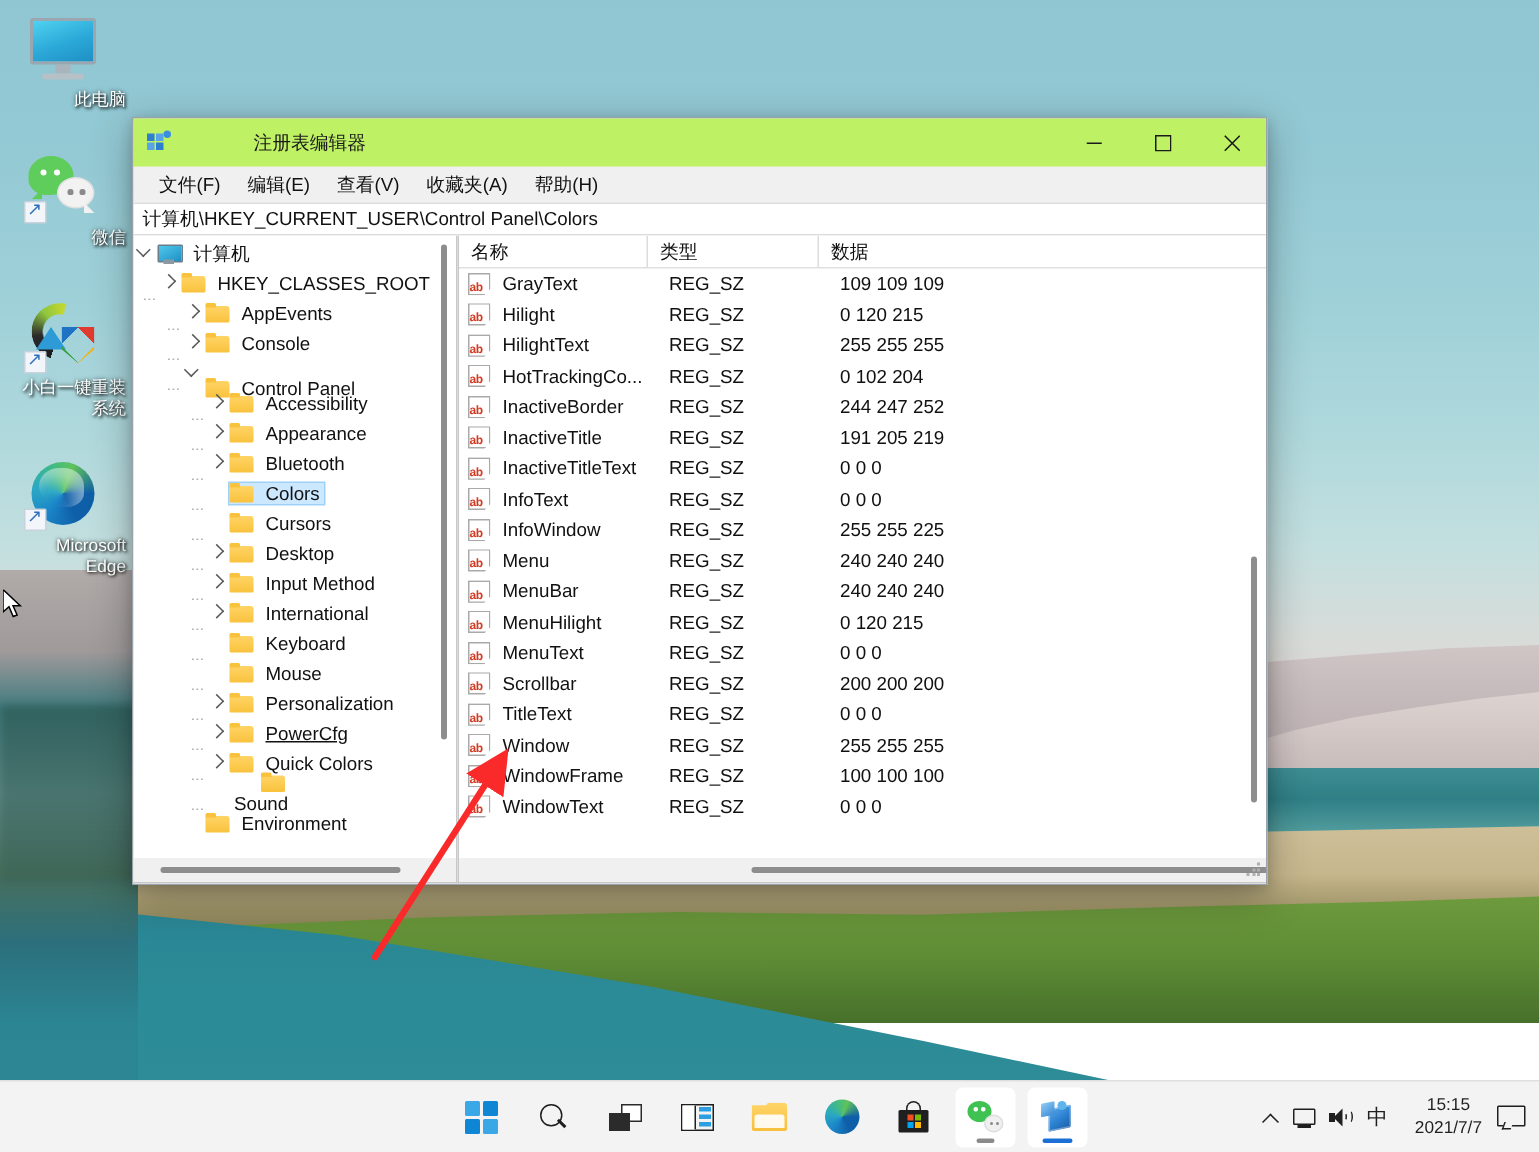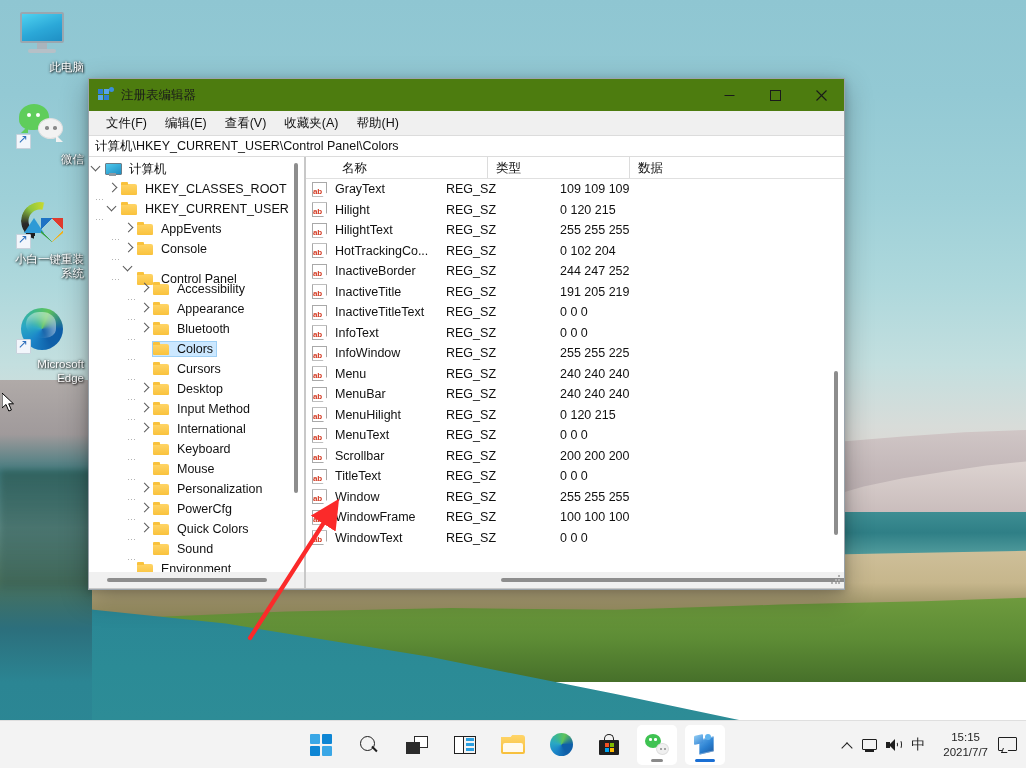--- a/index.html
+++ b/index.html
@@ -145,22 +145,22 @@
 
   
   .regwin {
     position:absolute; left:88px; top:78px; width:757px; height:512px;
     background:#f0f0f0;
     border:1px solid #9aa3ab;
     box-shadow: 0 8px 26px rgba(0,0,0,.30), 0 2px 8px rgba(0,0,0,.18);
     display:flex; flex-direction:column;
   }
   .titlebar {
-    height:32px; background:#4d7c0f; display:flex; align-items:center;
-    flex:none; position:relative;
+    height:32px; background:#bef264; display:flex; align-items:center;
+    flex:none; position:relative;gap:48px;
   }
   .title-ico { width:16px; height:16px; margin-left:9px; position:relative; flex:none; }
   .title-ico .blk {
     position:absolute; left:0; top:2px; width:13px; height:13px;
     background:
       linear-gradient(#2f7fd0,#2f7fd0) 0 0/5px 5px no-repeat,
       linear-gradient(#57a4e8,#57a4e8) 6px 0/5px 5px no-repeat,
       linear-gradient(#57a4e8,#57a4e8) 0 6px/5px 5px no-repeat,
       linear-gradient(#2f7fd0,#2f7fd0) 6px 6px/5px 5px no-repeat;
   }
@@ -225,21 +225,21 @@
 
   
   .list-pane {
     flex:1; background:#fff; border:1px solid #c8c8c8; border-top:none; border-right:none;
     display:flex; flex-direction:column; overflow:hidden; position:relative;
   }
   .lv-head {
     height:22px; background:#fff; border-bottom:1px solid #e0e0e0;
     display:flex; font-size:12.5px; color:#111; flex:none; position:relative;
   }
-  .lv-head .col { position:relative; padding:3px 0 0 8px;margin-left:28px; }
+  .lv-head .col { position:relative; padding:3px 0 0 8px; }
   .lv-head .col + .col { border-left:1px solid #dcdcdc; }
   .lv-body { flex:1; overflow:hidden; position:relative; }
   .lv-row { height:20.5px; display:flex; align-items:center; font-size:12.5px; color:#111; cursor:default; }
   .abico { width:17px; height:15px; flex:none; margin:0 6px 0 6px; position:relative; }
   .abico .pg {
     position:absolute; left:0; top:0; width:15px; height:15px; background:#fff;
     border:1px solid #a9a9a9;
     clip-path: polygon(0 0, 100% 0, 100% 72%, 72% 100%, 0 100%);
   }
   .abico .txt {
@@ -498,33 +498,20 @@
               </div>
               <div class="tw">
                 <div class="chev"></div>
               </div>
               <div style="display: flex; align-items: center;">
                 <div class="folder"></div>
                 <span class="tlabel">HKEY_CLASSES_ROOT</span>
               </div>
             </div>
             <div class="tree-row">
-              <div style="width: 16px; flex: 0 0 auto; position: relative;">
-                <div class="dotline" style="left: 7px;"></div>
-                <div class="dotstub" style="left: 7px;"></div>
-              </div>
-              <div class="tw">
-                <div class="chev open"></div>
-              </div>
-              <div style="display: flex; align-items: center;">
-                <div class="folder"></div>
-                <span class="tlabel">HKEY_CURRENT_USER</span>
-              </div>
-            </div>
-            <div class="tree-row">
               <div style="width: 32px; flex: 0 0 auto; position: relative;">
                 <div class="dotline" style="left: 7px;"></div>
                 <div class="dotline" style="left: 23px;"></div>
                 <div class="dotstub" style="left: 23px;"></div>
               </div>
               <div class="tw">
                 <div class="chev"></div>
               </div>
               <div style="display: flex; align-items: center;">
                 <div class="folder"></div>
@@ -719,21 +706,21 @@
             <div class="tree-row">
               <div style="width: 48px; flex: 0 0 auto; position: relative;">
                 <div class="dotline" style="left: 7px;"></div>
                 <div class="dotline" style="left: 23px;"></div>
                 <div class="dotline" style="left: 39px;"></div>
                 <div class="dotstub" style="left: 39px;"></div>
               </div>
               <div class="tw">
                 <div class="chev"></div>
               </div>
-              <div style="display: flex; align-items: center;">
+              <div style="display: flex; align-items: center; text-decoration: underline;">
                 <div class="folder"></div>
                 <span class="tlabel">PowerCfg</span>
               </div>
             </div>
             <div class="tree-row">
               <div style="width: 48px; flex: 0 0 auto; position: relative;">
                 <div class="dotline" style="left: 7px;"></div>
                 <div class="dotline" style="left: 23px;"></div>
                 <div class="dotline" style="left: 39px;"></div>
                 <div class="dotstub" style="left: 39px;"></div>
@@ -747,21 +734,21 @@
               </div>
             </div>
             <div class="tree-row">
               <div style="width: 48px; flex: 0 0 auto; position: relative;">
                 <div class="dotline" style="left: 7px;"></div>
                 <div class="dotline" style="left: 23px;"></div>
                 <div class="dotline" style="left: 39px;"></div>
                 <div class="dotstub" style="left: 39px;"></div>
               </div>
               <div class="tw"></div>
-              <div style="display: flex; align-items: flex-end;">
+              <div style="display: flex; align-items: flex-end; flex-direction: column;">
                 <div class="folder"></div>
                 <span class="tlabel">Sound</span>
               </div>
             </div>
             <div class="tree-row">
               <div style="width: 32px; flex: 0 0 auto; position: relative;">
                 <div class="dotline" style="left: 7px;"></div>
                 <div class="dotline" style="left: 23px;"></div>
               </div>
               <div class="tw"></div>

